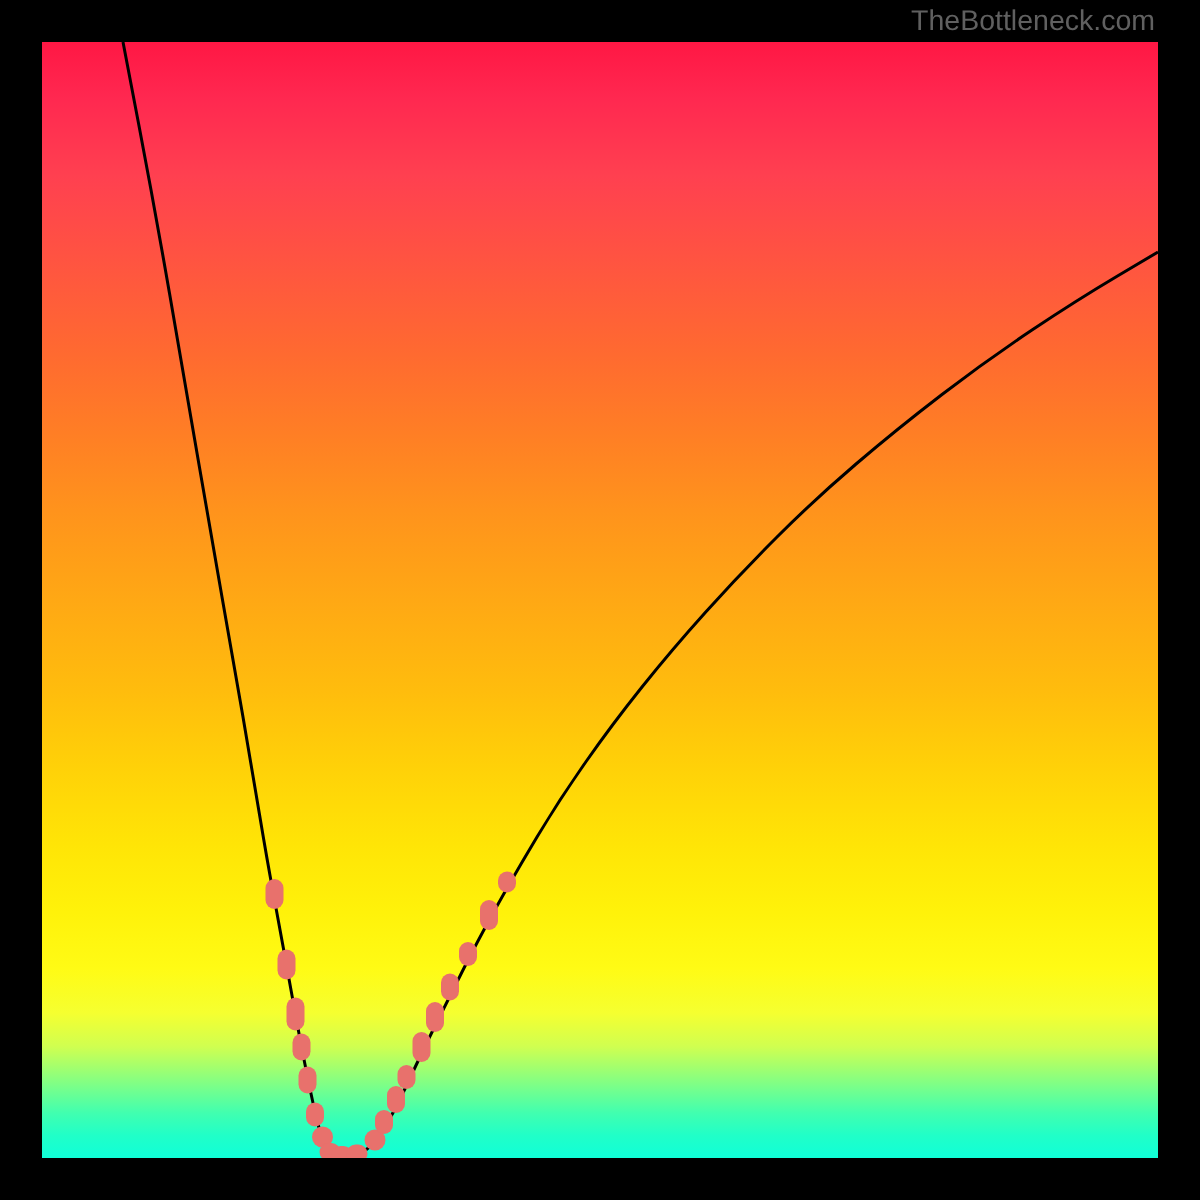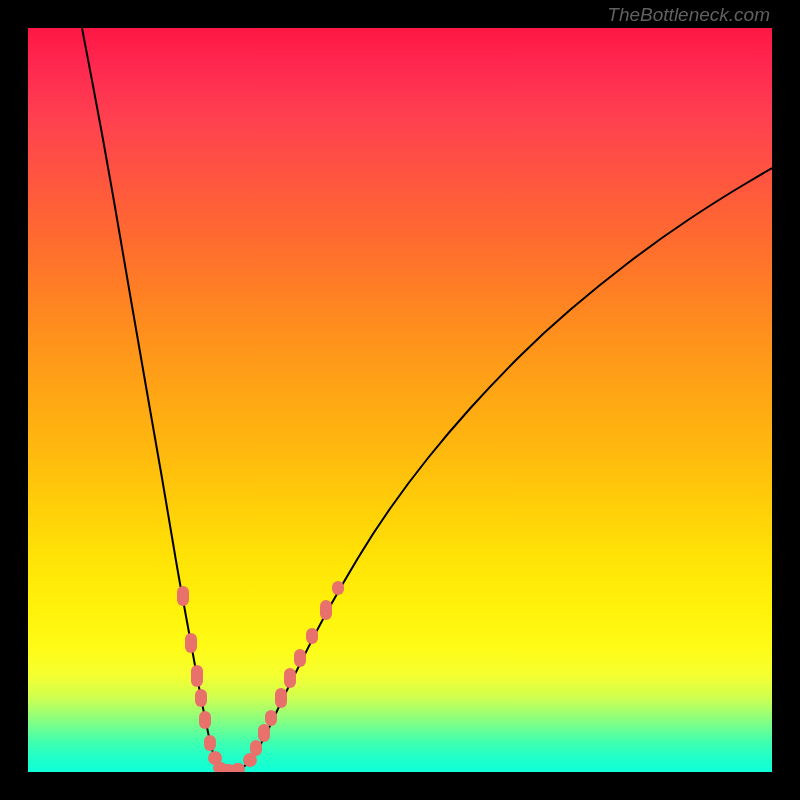--- a/index.html
+++ b/index.html
@@ -47,21 +47,20 @@
     }
     
     .watermark {
       position: absolute;
       top: 4px;
       right: 30px;
       color: #606060;
       font-family: Arial, sans-serif;
       font-size: 19px;
       font-weight: 500;
-      font-style: italic;
     }
     
     .curve-svg {
       position: absolute;
       top: 28px;
       left: 28px;
       width: 744px;
       height: 744px;
     }
     

